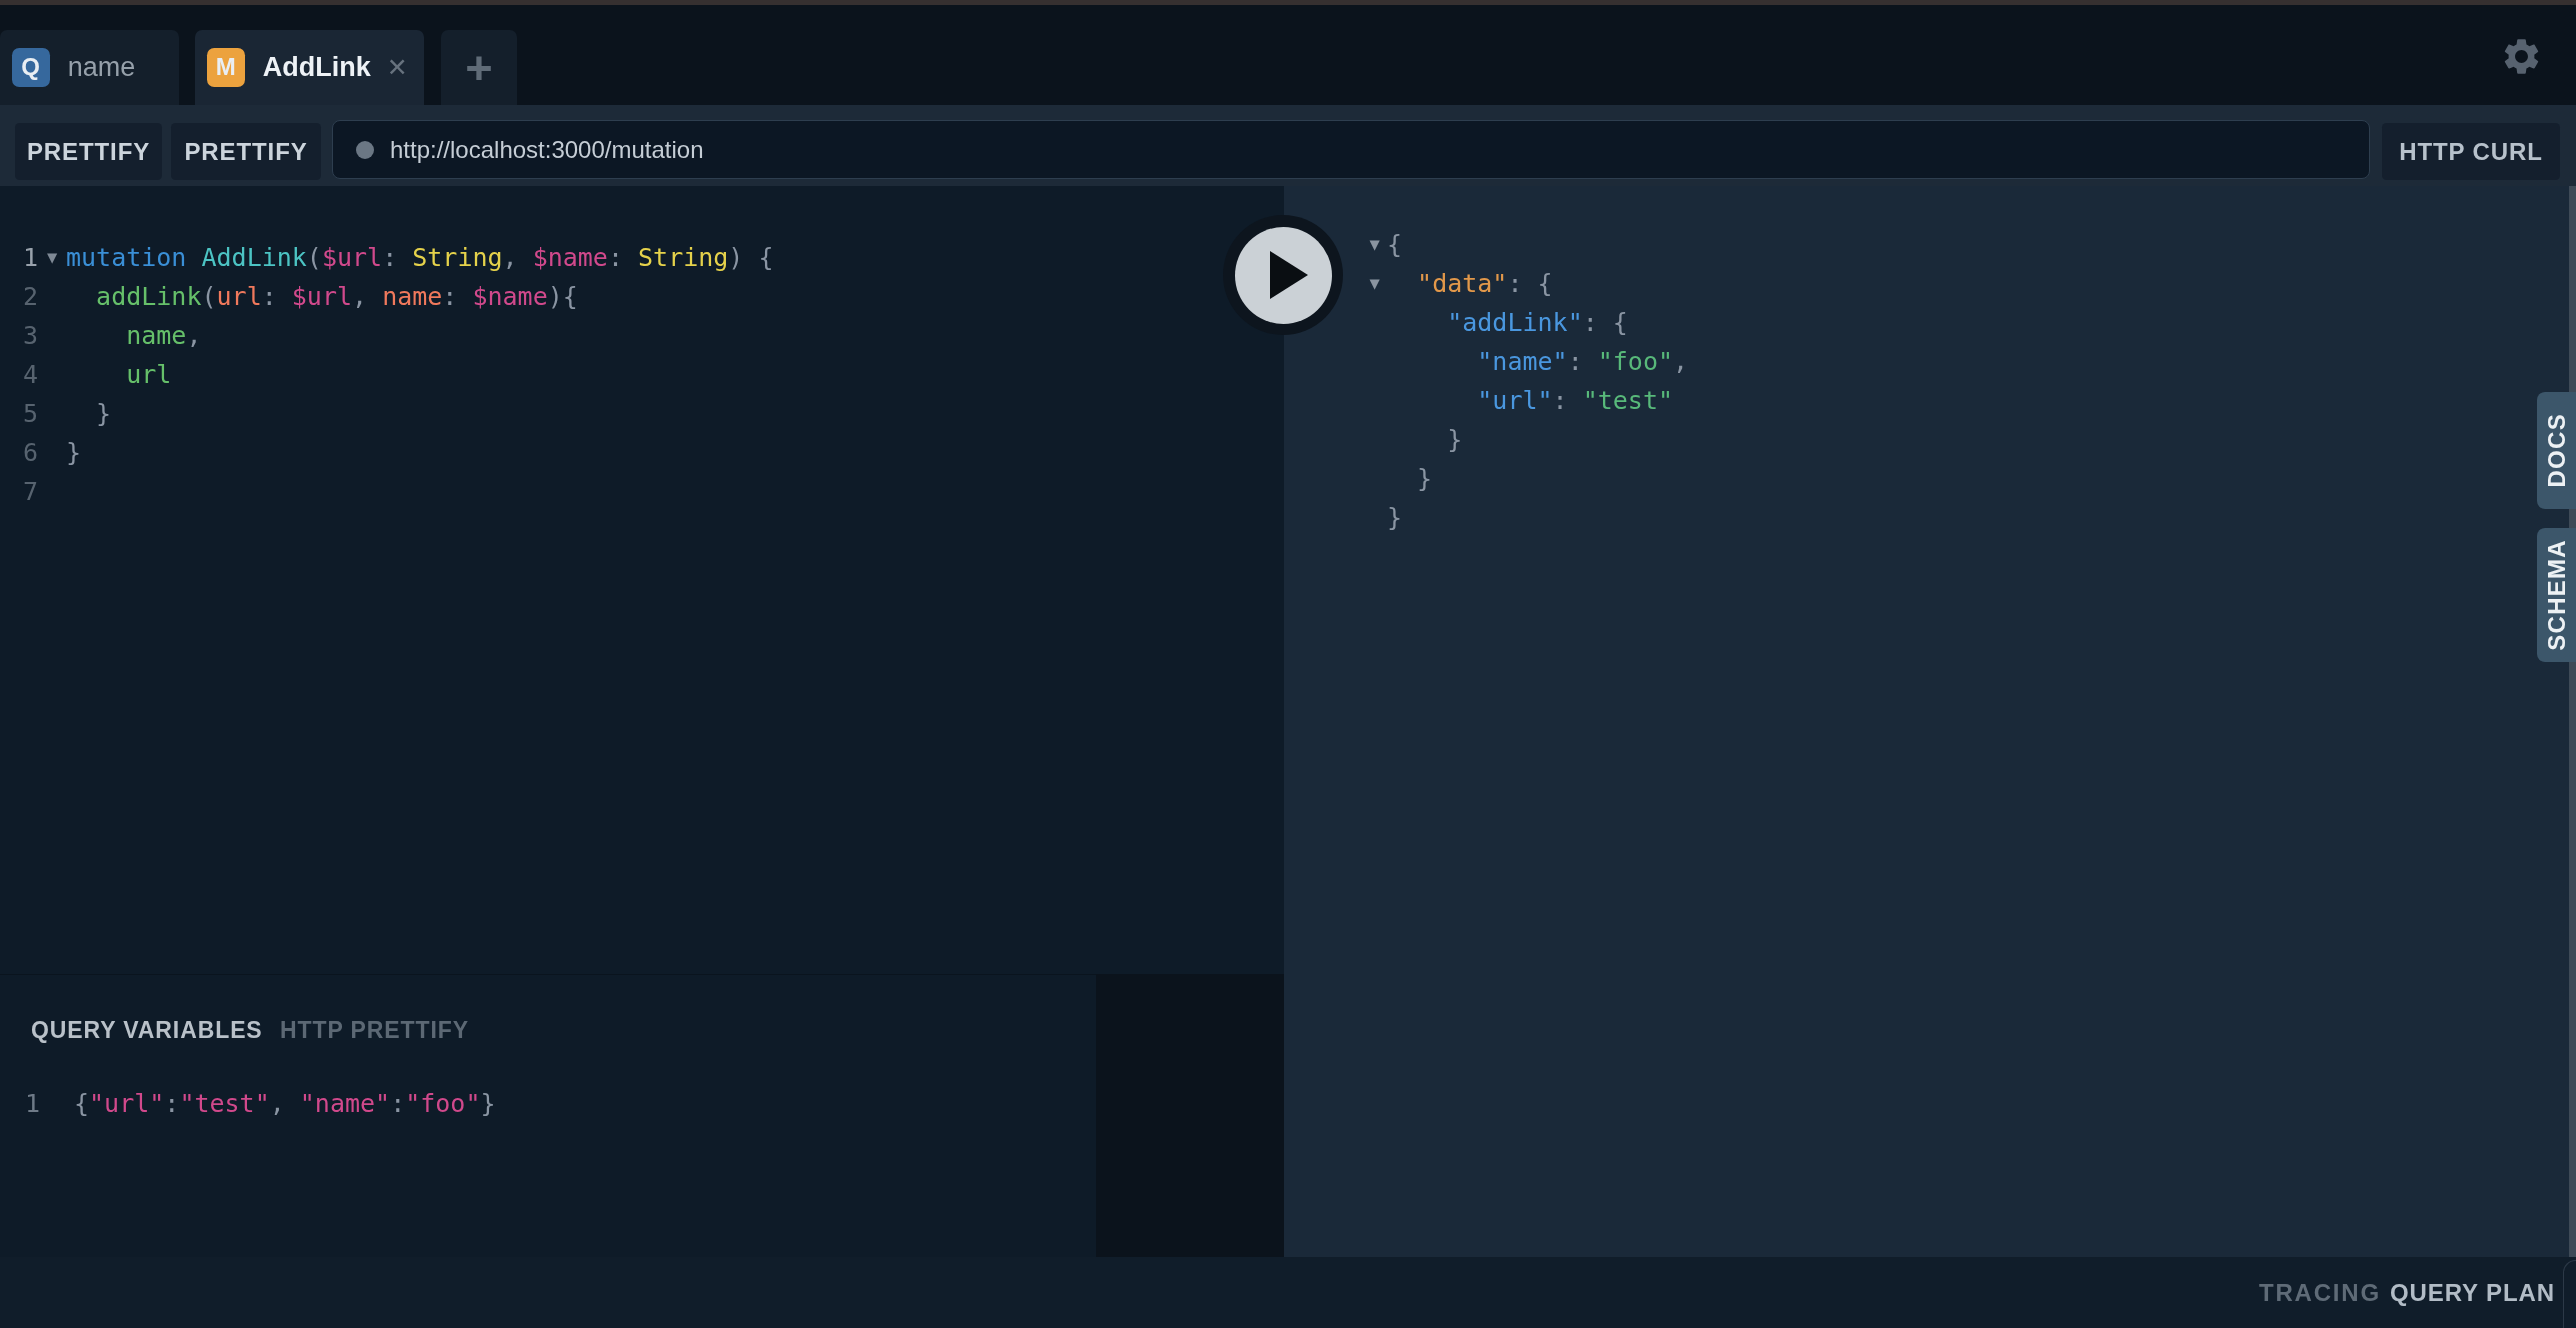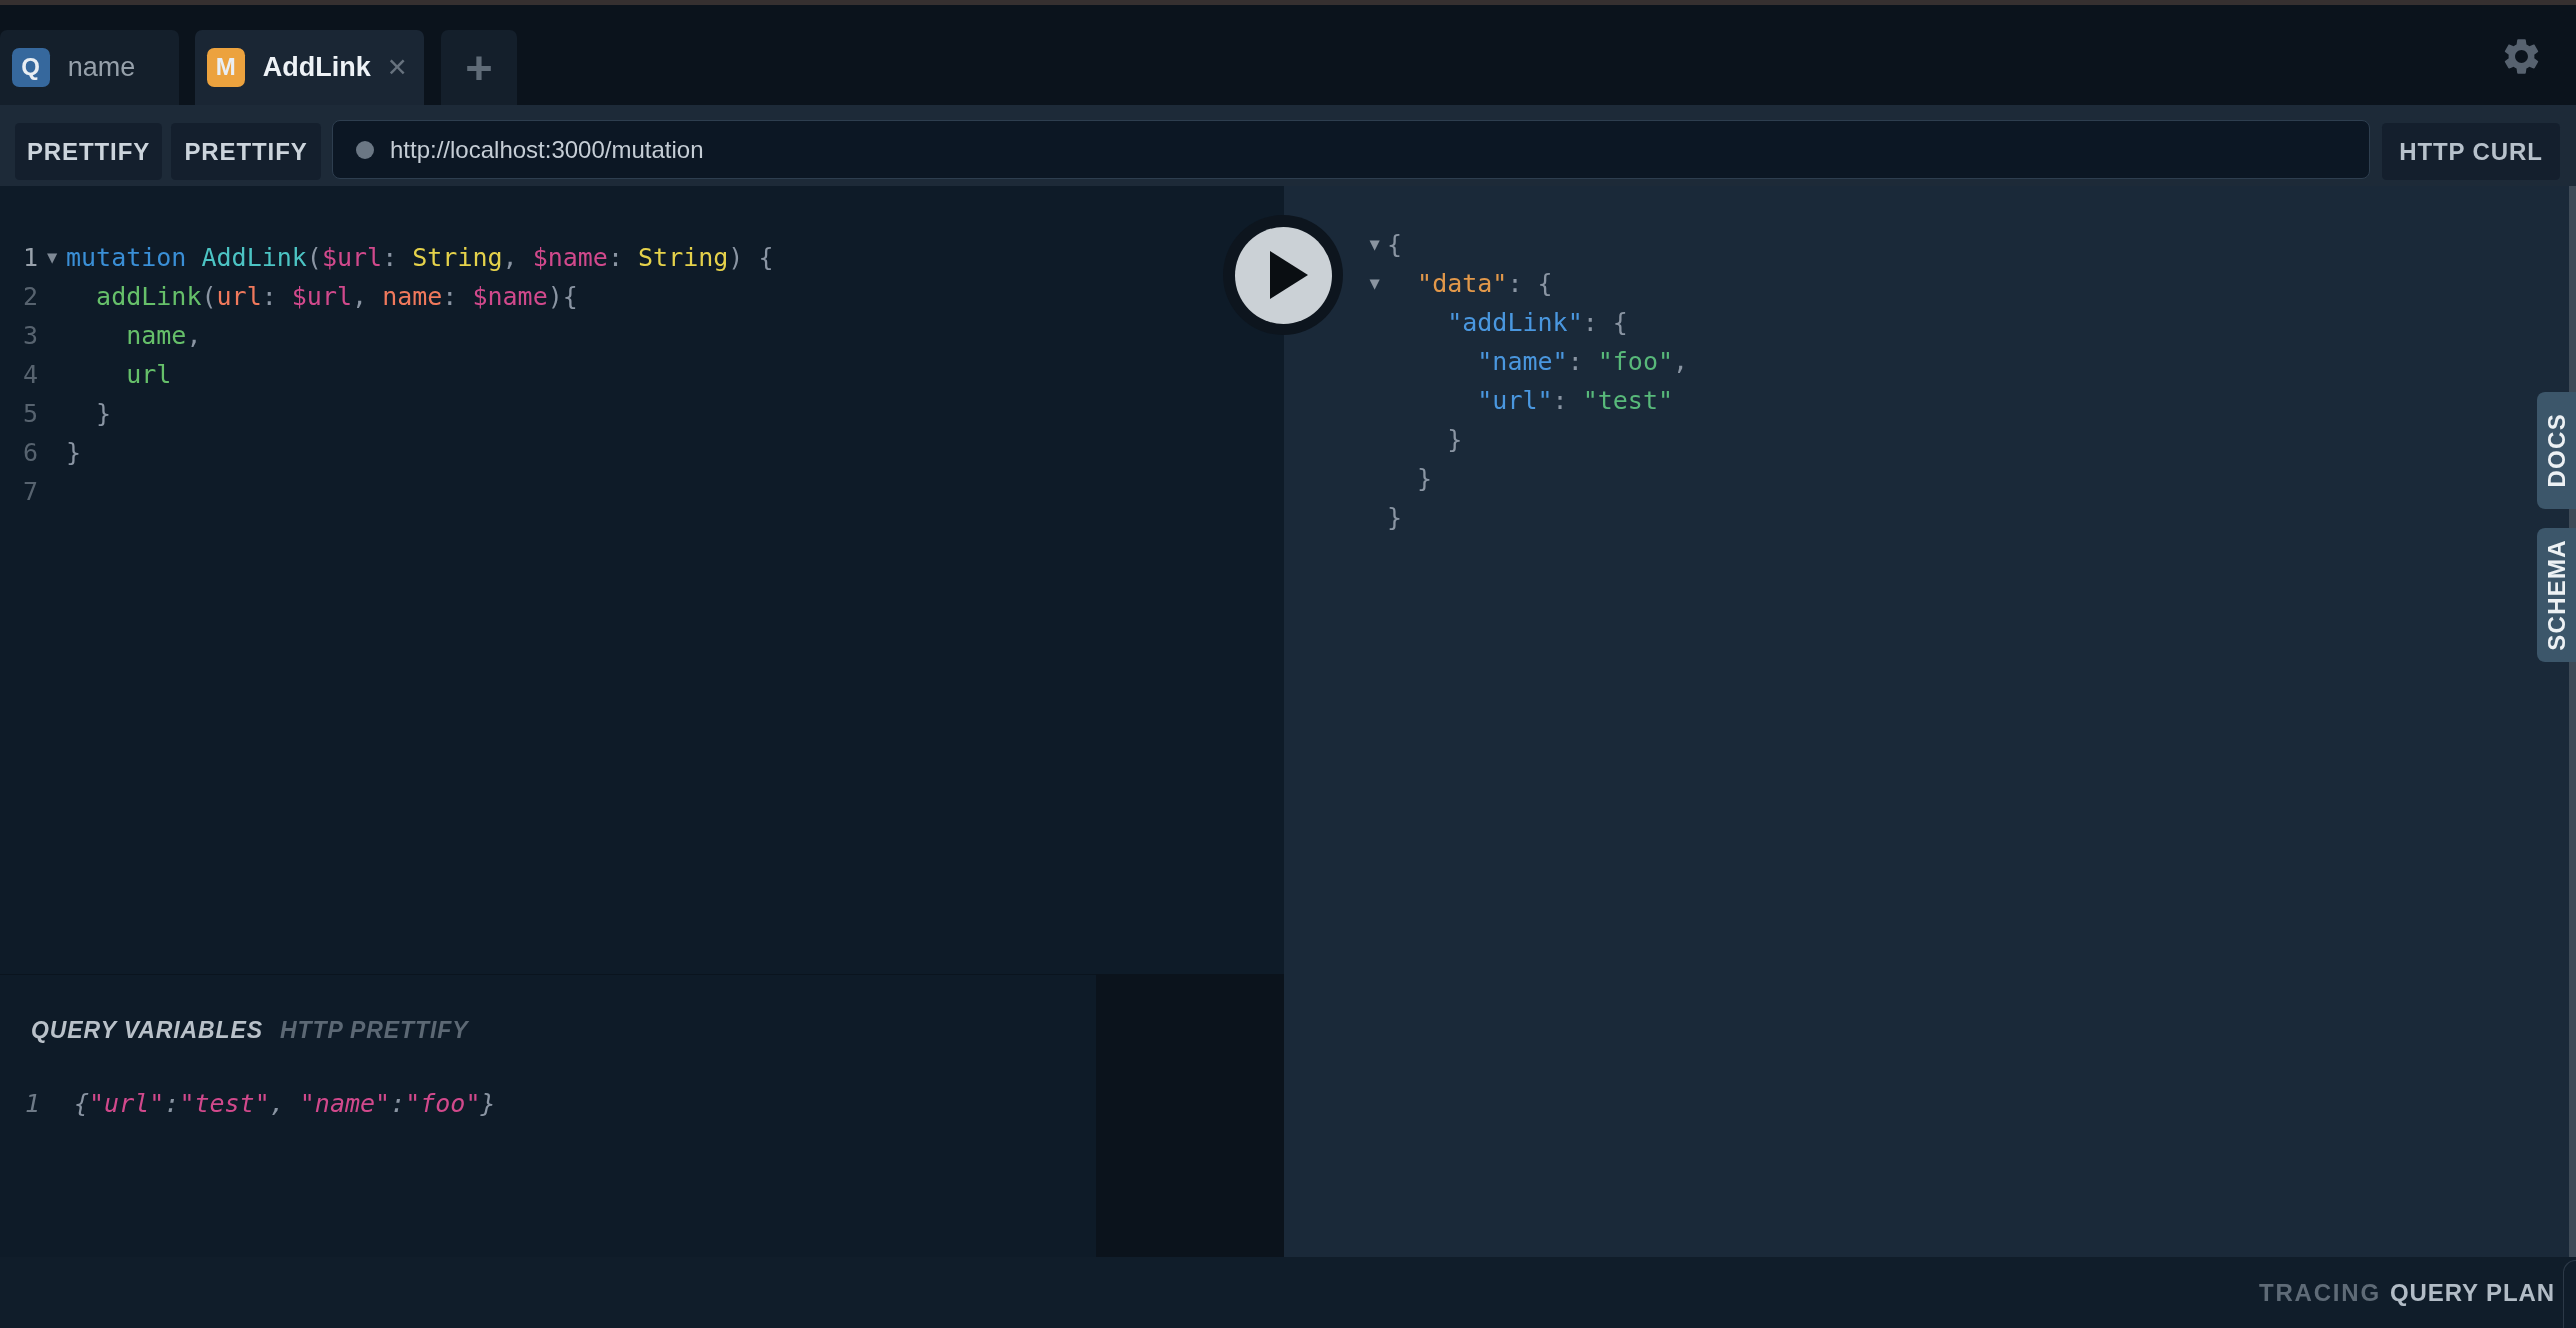--- a/index.html
+++ b/index.html
@@ -34,21 +34,21 @@
   .btn-copycurl{left:2382px;width:178px;color:#b7c1cb;}
   .urlbox{position:absolute;left:332px;top:15.3px;width:2038px;height:59px;background:#0c1724;
           border:1.8px solid #2e3e4f;border-radius:8px;display:flex;align-items:center;box-sizing:border-box;}
   .url-dot{width:18px;height:18px;border-radius:50%;background:#6b7784;margin-left:23px;}
   .url-text{margin-left:16px;font-size:24px;color:#c5cdd5;}
 
   
   .editor-pane{position:absolute;left:0;top:186px;width:1284px;height:788px;background:#0e1b28;}
   .editor-pane .lines{padding-top:52px;}
   .variables-pane{position:absolute;left:0;top:974px;width:1096px;height:283px;background:#0e1b28;
-                  border-top:1.8px solid #0a141e;box-sizing:border-box;font-style:italic;}
+                  border-top:1.8px solid #0a141e;box-sizing:border-box;}
   .vars-header{position:absolute;top:41px;height:29px;display:flex;align-items:center;}
   .vh-qv{left:31px;font-size:23px;font-weight:600;letter-spacing:0.9px;color:#b9c1c9;}
   .vh-hh{left:280px;font-size:23px;font-weight:600;letter-spacing:0.9px;color:#5c6874;}
   .variables-pane .lines{padding-top:109px;}
   .response-pane{position:absolute;left:1284px;top:186px;width:1292px;height:1071px;background:#1a2939;}
   .response-pane .lines{padding-top:39px;}
   .scroll-sliver{position:absolute;left:2569px;top:186px;width:7.2px;height:1071px;background:#3e4a57;}
 
   
   .lines{font-family:"DejaVu Sans Mono",monospace;font-size:25px;}

